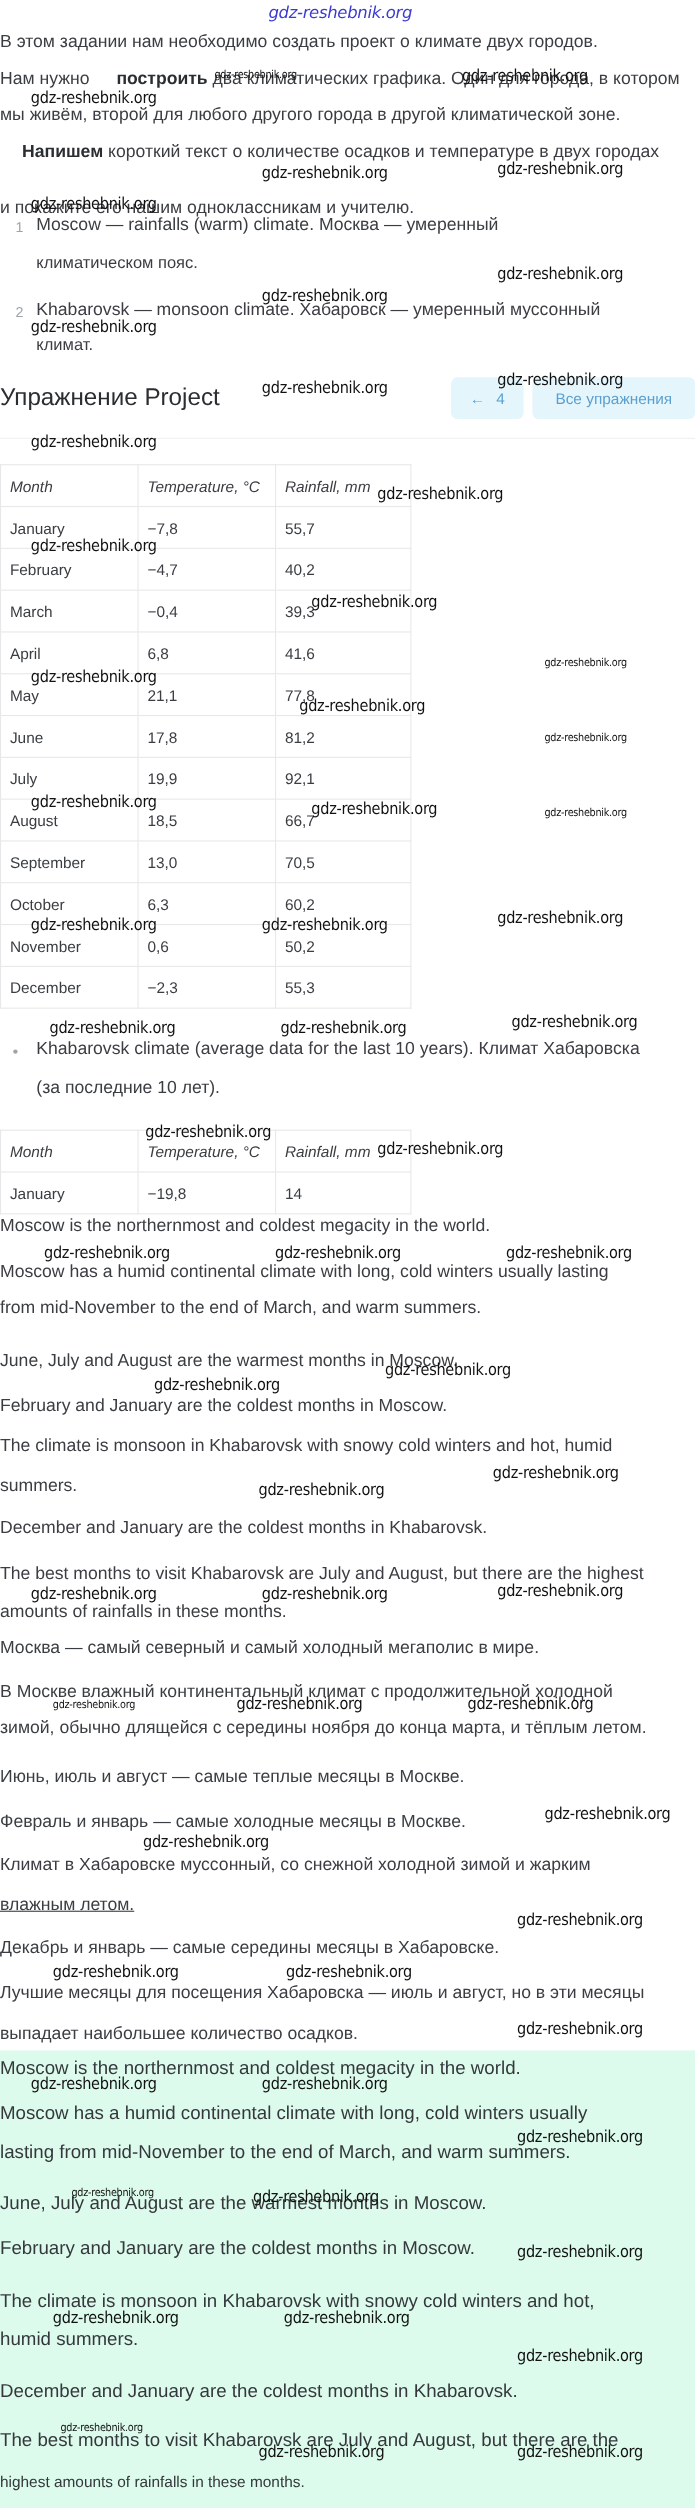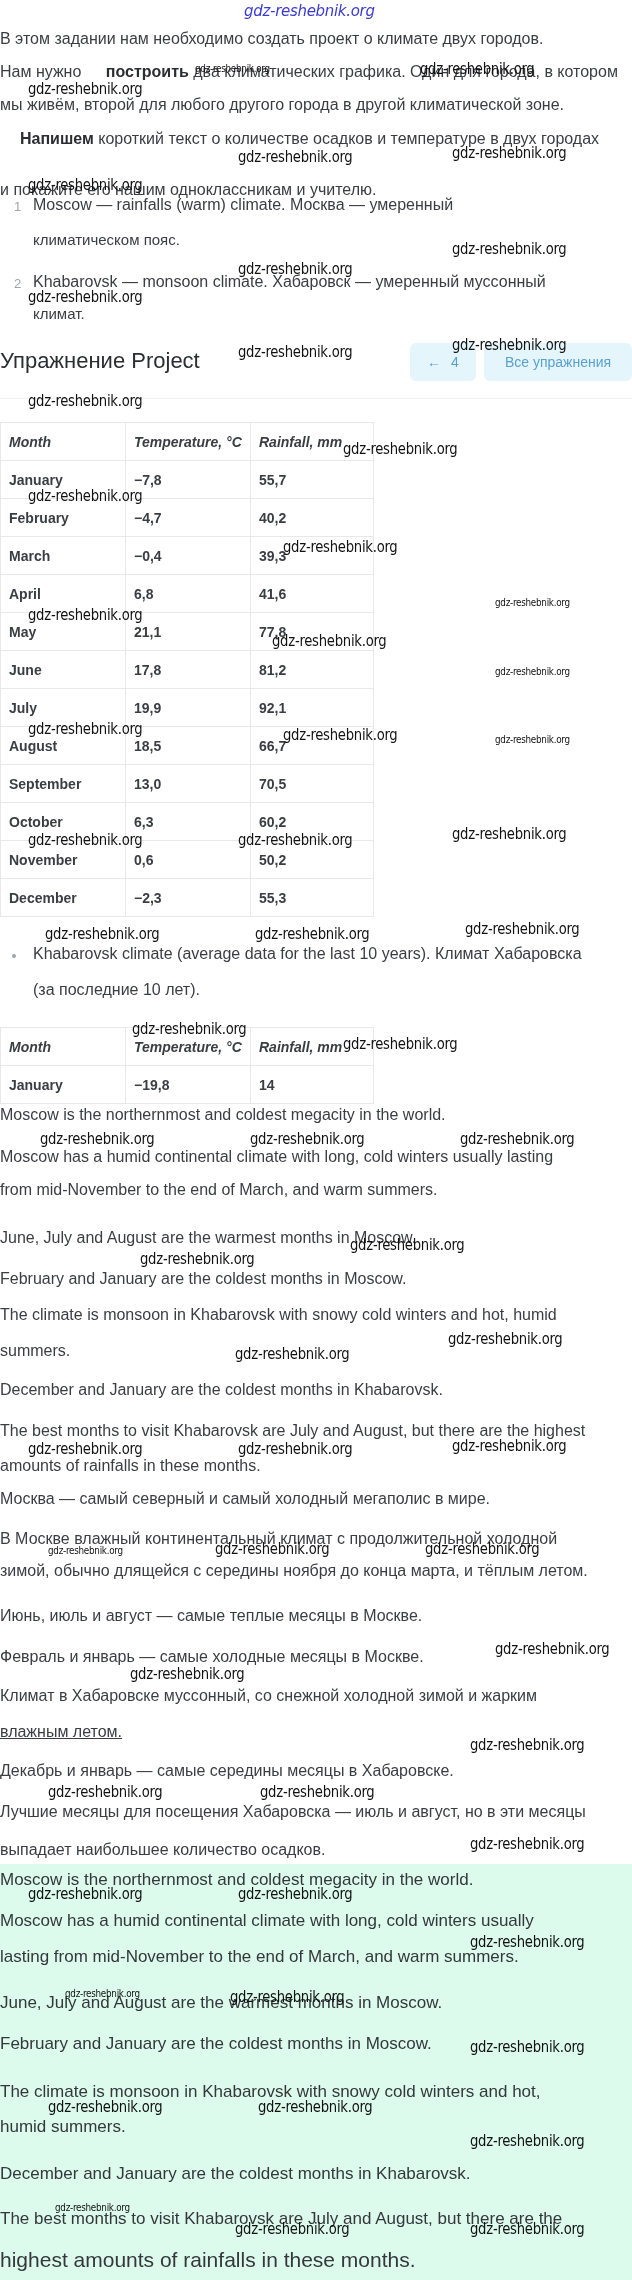--- a/index.html
+++ b/index.html
@@ -15,21 +15,21 @@
   .t { position: absolute; white-space: nowrap; font-size: 16px; color: #3a3d42; }
   .t b { font-weight: bold; color: #2a2d31; padding-left: 20px; }
   .num { position: absolute; font-size: 13px; color: #a0a4a8; }
   h2.title { position: absolute; margin: 0; left: 0; top: 348px; font-size: 22px; font-weight: normal; color: #2a2d31; }
   .navbtn {
     position: absolute; top: 343px; height: 38px; border-radius: 6px; background: #e4f6fb;
     color: #5b9fd0; font-size: 14px; display: flex; align-items: center; justify-content: center; cursor: pointer;
   }
   .divider { position: absolute; left: 0; top: 398px; width: 632px; height: 1px; background: #eef0f2; }
   table.clim { position: absolute; left: 0; border-collapse: collapse; font-size: 14px; color: #3a3d42; }
-  table.clim td, table.clim th { border: 1px solid #e6e8ea; height: 37px; padding: 0 8px; text-align: left; font-weight: bold; }
+  table.clim td, table.clim th { border: 1px solid #e6e8ea; height: 37px; padding: 0 8px; text-align: left; font-weight: normal; }
   table.clim th { font-style: italic; }
   table.clim td:nth-child(1), table.clim th:nth-child(1) { width: 108px; }
   table.clim td:nth-child(2), table.clim th:nth-child(2) { width: 108px; }
   table.clim td:nth-child(3), table.clim th:nth-child(3) { width: 106px; }
   .bullet { position: absolute; width: 4px; height: 4px; background: #a0a4a8; border-radius: 50%; }
   .greenbox { position: absolute; left: 0; top: 1864px; width: 632px; height: 416px; background: #dcfbec; }
 </style>
 </head>
 <body>
 
@@ -183,21 +183,21 @@
 <div id="ans">
     <div class="t" style="left: 0px; top: 1870px; font-size: 17px; color: rgb(52, 56, 60);">Moscow is the northernmost and coldest megacity in the world.</div>
     <div class="t" style="left: 0px; top: 1911px; font-size: 17px; color: rgb(52, 56, 60);">Moscow has a humid continental climate with long, cold winters usually</div>
     <div class="t" style="left: 0px; top: 1947px; font-size: 17px; color: rgb(52, 56, 60);">lasting from mid-November to the end of March, and warm summers.</div>
     <div class="t" style="left: 0px; top: 1993px; font-size: 17px; color: rgb(52, 56, 60);">June, July and August are the warmest months in Moscow.</div>
     <div class="t" style="left: 0px; top: 2034px; font-size: 17px; color: rgb(52, 56, 60);">February and January are the coldest months in Moscow.</div>
     <div class="t" style="left: 0px; top: 2082px; font-size: 17px; color: rgb(52, 56, 60);">The climate is monsoon in Khabarovsk with snowy cold winters and hot,</div>
     <div class="t" style="left: 0px; top: 2117px; font-size: 17px; color: rgb(52, 56, 60);">humid summers.</div>
     <div class="t" style="left: 0px; top: 2164px; font-size: 17px; color: rgb(52, 56, 60);">December and January are the coldest months in Khabarovsk.</div>
     <div class="t" style="left: 0px; top: 2209px; font-size: 17px; color: rgb(52, 56, 60);">The best months to visit Khabarovsk are July and August, but there are the</div>
-    <div class="t" style="left: 0px; top: 2248px; font-size: 21px; color: rgb(52, 56, 60);">highest amounts of rainfalls in these months.</div>
+    <div class="t" style="left: 0px; top: 2248px; font-size: 14px; color: rgb(52, 56, 60);">highest amounts of rainfalls in these months.</div>
   </div>
 
 <div id="wms">
     <div class="wm small" style="left: 195px; top: 63px;">gdz-reshebnik.org</div>
     <div class="wm big" style="left: 420px; top: 60px;">gdz-reshebnik.org</div>
     <div class="wm big" style="left: 28px; top: 80px;">gdz-reshebnik.org</div>
     <div class="wm big" style="left: 238px; top: 148px;">gdz-reshebnik.org</div>
     <div class="wm big" style="left: 452px; top: 144px;">gdz-reshebnik.org</div>
     <div class="wm big" style="left: 28px; top: 176px;">gdz-reshebnik.org</div>
     <div class="wm big" style="left: 452px; top: 240px;">gdz-reshebnik.org</div>

